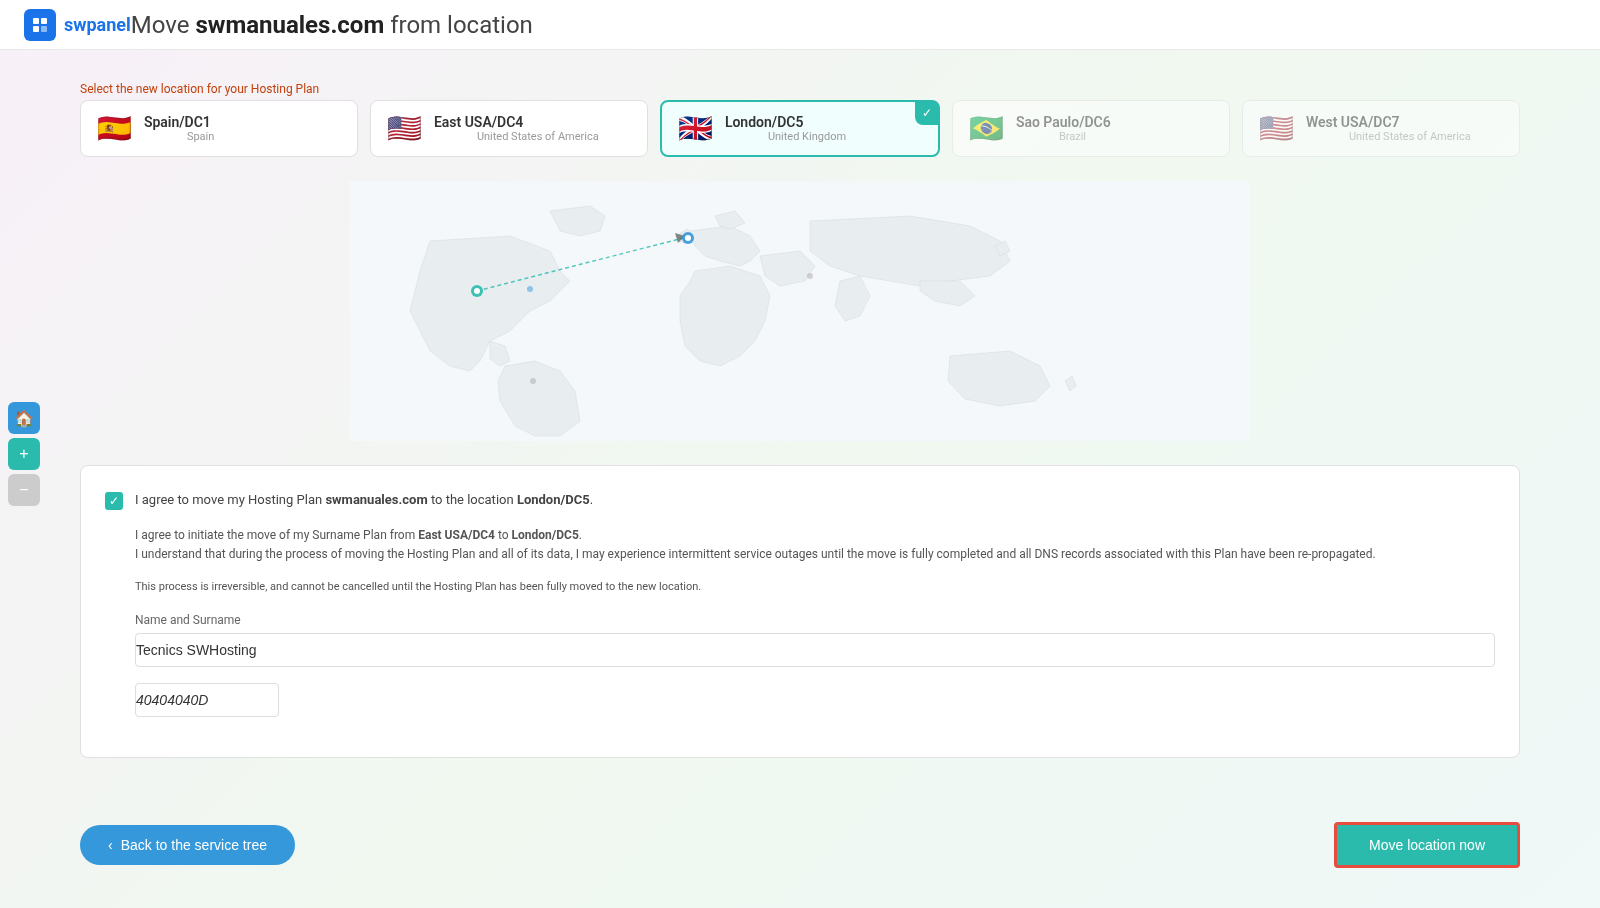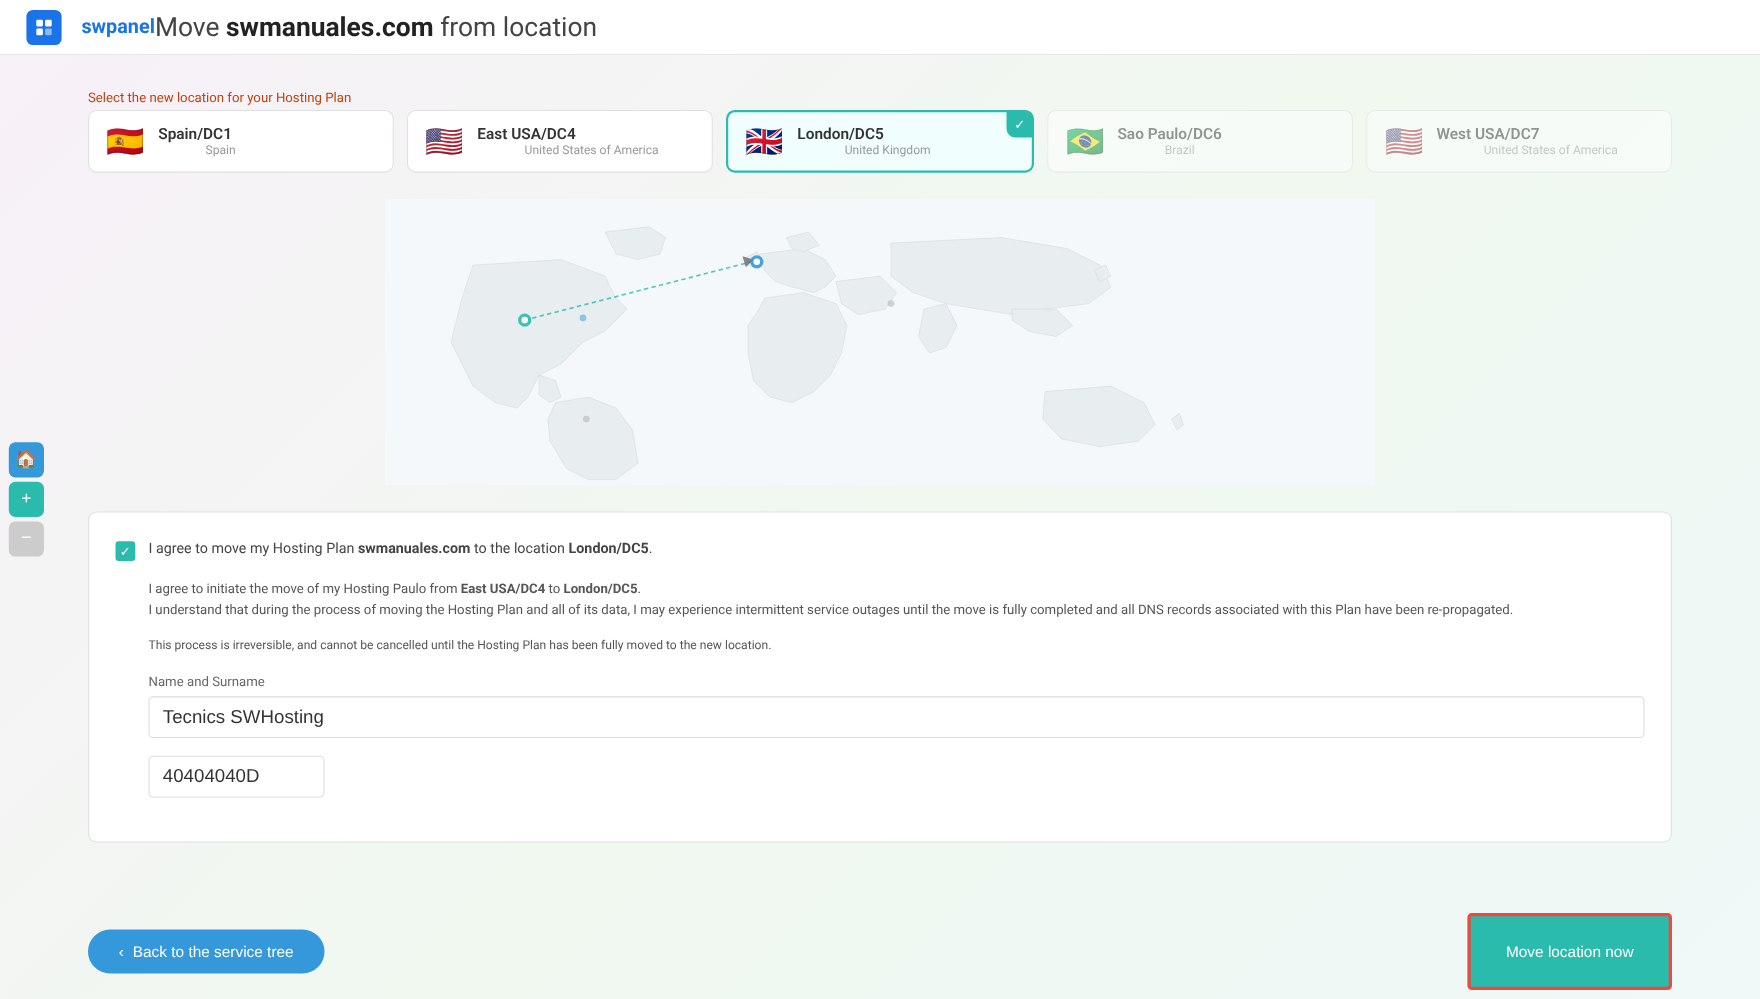--- a/index.html
+++ b/index.html
@@ -15,21 +15,21 @@
       display: flex;
       align-items: center;
       padding: 12px 24px;
       background: #fff;
       border-bottom: 1px solid #e8e8e8;
       height: 50px;
     }
     .logo {
       display: flex;
       align-items: center;
-      gap: 18px;
+      gap: 8px;
       font-weight: 700;
       font-size: 18px;
       color: #1a73e8;
     }
     .logo-icon {
       width: 32px;
       height: 32px;
       background: #1a73e8;
       border-radius: 6px;
       display: flex;
@@ -208,27 +208,28 @@
     .form-label {
       font-size: 12px;
       color: #666;
       margin-bottom: 6px;
       display: block;
     }
     .form-input {
       width: 100%;
       border: 1px solid #ddd;
       border-radius: 4px;
-      padding: 8px 12px;
-      font-size: 17px;
+      padding: 8px 0;
+      font-size: 14px;
       color: #333;
       outline: none;
     }
     .form-input-short {
-      width: 160px;
+      width: 144px;
+      font-style: italic;
     }
 
     
     .footer {
       display: flex;
       justify-content: space-between;
       align-items: center;
       padding: 16px 80px;
     }
     .back-btn {
@@ -241,21 +242,21 @@
       cursor: pointer;
       display: flex;
       align-items: center;
       gap: 8px;
     }
     .move-btn {
       background: #2bbbad;
       color: #fff;
       border: 3px solid #e74c3c;
       border-radius: 4px;
-      padding: 24px 32px;
+      padding: 12px 32px;
       font-size: 14px;
       cursor: pointer;
       font-weight: 500;
     }
   </style>
 </head>
 <body>
 
 <div class="header">
   <div class="logo">
@@ -388,21 +389,21 @@
       <div class="checkbox">✓</div>
       <div class="agreement-main-text">
         <span>I agree to move my Hosting Plan</span>
         <strong> <span>swmanuales.com</span> </strong>
         <span>to the location</span>
         <strong> <span>London/DC5</span></strong>.
       </div>
     </div>
 
     <div class="agreement-detail">
-      <span>I agree to initiate the move of my Hosting Paulo from</span>
+      <span>I agree to initiate the move of my Surname Plan from</span>
       <strong> <span>East USA/DC4</span> </strong>
       <span>to</span>
       <strong> <span>London/DC5</span></strong>.<br>
       <span>I understand that during the process of moving the Hosting Plan and all of its data, I may experience intermittent service outages until the move is fully completed and all DNS records associated with this Plan have been re-propagated.</span>
     </div>
 
     <div class="irreversible-text">This process is irreversible, and cannot be cancelled until the Hosting Plan has been fully moved to the new location.</div>
 
     <div class="form-group">
       <label class="form-label">Name and Surname</label>

